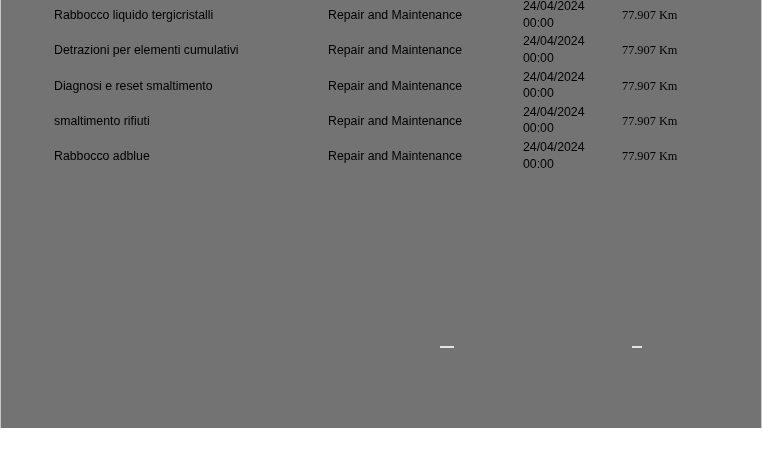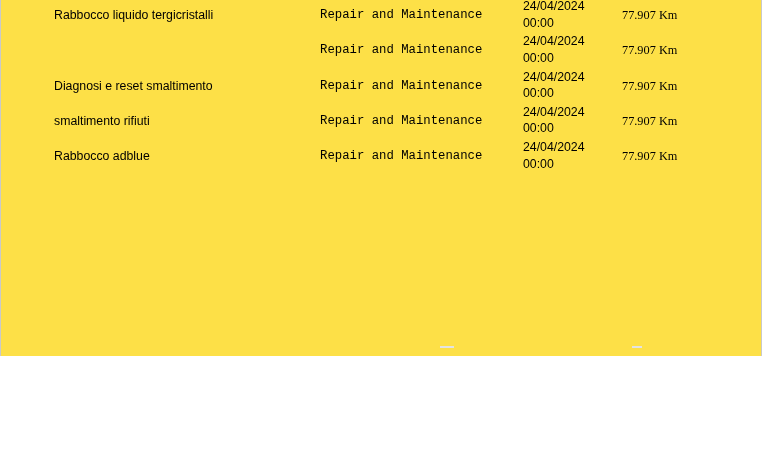--- a/index.html
+++ b/index.html
@@ -11,22 +11,22 @@
     width: 762px;
     height: 456px;
     font-family: "Liberation Sans", sans-serif;
     color: #000000;
     position: relative;
     overflow: hidden;
   }
   .page {
     position: relative;
     width: 762px;
-    height: 356px;
-    background: #fde047;
+    height: 428px;
+    background: #737373;
     box-sizing: border-box;
   }
   
   .edge-line {
     position: absolute;
     top: 0;
     bottom: 0;
     width: 1px;
     background: #c9c9c9;
   }
@@ -48,23 +48,22 @@
     font-size: 12.3px;
     line-height: 16.5px;
     color: #000000;
     white-space: pre-line;
   }
   .c-desc {
     left: 54px;
     top: 17px;
   }
   .c-type {
-    left: 320px;
+    left: 328px;
     top: 17px;
-    font-family: Liberation Mono, monospace;
   }
   .c-date {
     left: 523px;
     top: 8px;
   }
   .c-km {
     left: 622px;
     top: 17px;
     font-family: Liberation Serif, serif;
   }
@@ -87,20 +86,21 @@
 
     <div class="row">
       <div class="cell c-desc">Rabbocco liquido tergicristalli</div>
       <div class="cell c-type">Repair and Maintenance</div>
       <div class="cell c-date">24/04/2024
 00:00</div>
       <div class="cell c-km">77.907 Km</div>
     </div>
 
     <div class="row">
+      <div class="cell c-desc">Detrazioni per elementi cumulativi</div>
       <div class="cell c-type">Repair and Maintenance</div>
       <div class="cell c-date">24/04/2024
 00:00</div>
       <div class="cell c-km">77.907 Km</div>
     </div>
 
     <div class="row">
       <div class="cell c-desc">Diagnosi e reset smaltimento</div>
       <div class="cell c-type">Repair and Maintenance</div>
       <div class="cell c-date">24/04/2024

